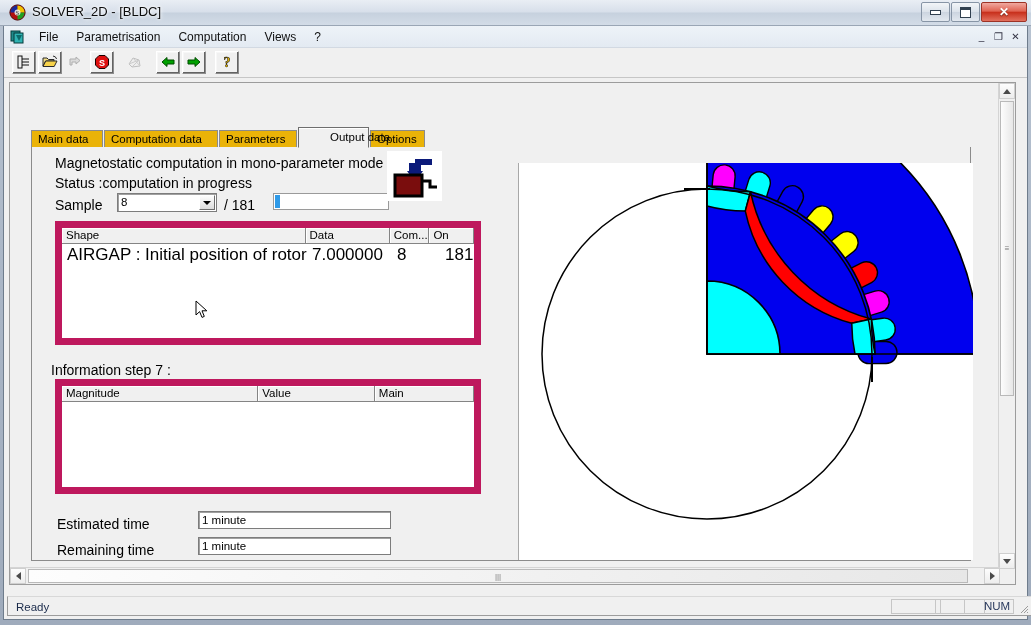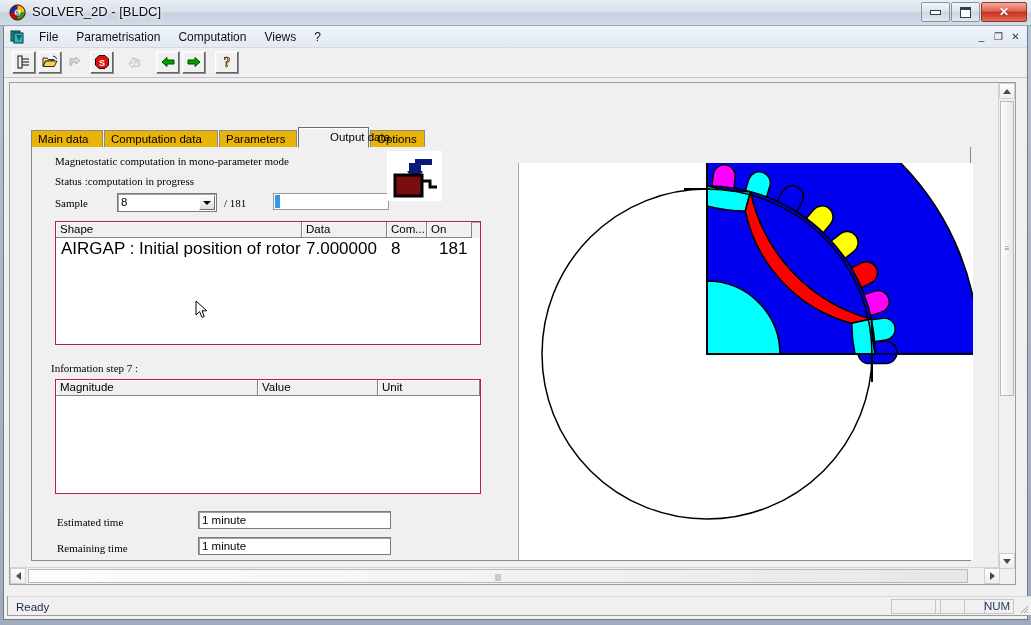--- a/index.html
+++ b/index.html
@@ -119,21 +119,21 @@
     padding-left:31px;
   }
   #tabpanel{
     position:absolute;left:21px;top:64px;width:940px;height:414px;
     border-left:1px solid #8b8b8b;border-right:1px solid #8b8b8b;
     border-bottom:1px solid #8b8b8b;
     background:#f0f0f0;box-sizing:border-box;
   }
 
   
-  .txt{position:absolute;font-size:11px;color:#000;white-space:nowrap;font-family:Liberation Serif, serif;}
+  .txt{position:absolute;font-size:14px;color:#000;white-space:nowrap;}
   .field{
     position:absolute;background:#fff;
     border:1px solid #7c7c7c;
     box-shadow:inset 1px 1px 0 #a0a0a0;
     box-sizing:border-box;font-size:11.5px;
     padding:2px 0 0 3px;color:#000;white-space:nowrap;overflow:hidden;
   }
   .combo{
     position:absolute;height:19px;background:#fff;
     border:1px solid #7c7c7c;box-shadow:inset 1px 1px 0 #a0a0a0;
@@ -150,21 +150,21 @@
   .caretdn{width:0;height:0;border-left:4px solid transparent;border-right:4px solid transparent;border-top:4px solid #000;}
 
   .progress{
     position:absolute;background:#fff;border:1px solid #9a9a9a;box-sizing:border-box;
   }
   .progress .bar{position:absolute;left:1px;top:1px;height:calc(100% - 2px);background:#2f9ae8;}
 
   
   .listctl{
     position:absolute;background:#f0f0f0;
-    border:1px solid #be185d;box-shadow:inset 1px 1px 0 #a5a5a5;
+    border:7px solid #be185d;box-shadow:inset 1px 1px 0 #a5a5a5;
     box-sizing:border-box;
   }
   .lhead{position:absolute;left:0;top:0;height:16px;width:100%;display:flex;box-sizing:border-box;}
   .lhcell{
     height:16px;background:#f0f0f0;
     border-right:1px solid #848484;border-bottom:1px solid #848484;
     box-shadow:inset 1px 1px 0 #fff;
     font-size:11.5px;padding:1px 0 0 4px;box-sizing:border-box;white-space:nowrap;
   }
   .lbody{position:absolute;left:0;top:16px;right:0;bottom:0;background:#fff;}
@@ -403,21 +403,21 @@
             <path d="M1 1 L1 15 L4.6 11.6 L7 17.4 L9.3 16.4 L7 10.8 L11.8 10.8 Z" fill="#ffffff" stroke="#000000" stroke-width="1"></path>
           </svg>
         </span>
 
         <span class="txt" style="left:19px;top:215px;">Information step 7 :</span>
 
         <div class="listctl" style="left:23px;top:232px;width:426px;height:115px;">
           <div class="lhead">
             <div class="lhcell" style="width:202px;">Magnitude</div>
             <div class="lhcell" style="width:120px;">Value</div>
-            <div class="lhcell" style="width:102px;">Unit</div>
+            <div class="lhcell" style="width:102px;">Main</div>
           </div>
           <div class="lbody"></div>
         </div>
 
         <span class="txt" style="left:25px;top:369px;">Estimated time</span>
         <div class="field" style="left:166px;top:364px;width:193px;height:18px;">1 minute</div>
 
         <span class="txt" style="left:25px;top:395px;">Remaining time</span>
         <div class="field" style="left:166px;top:390px;width:193px;height:18px;">1 minute</div>
 

